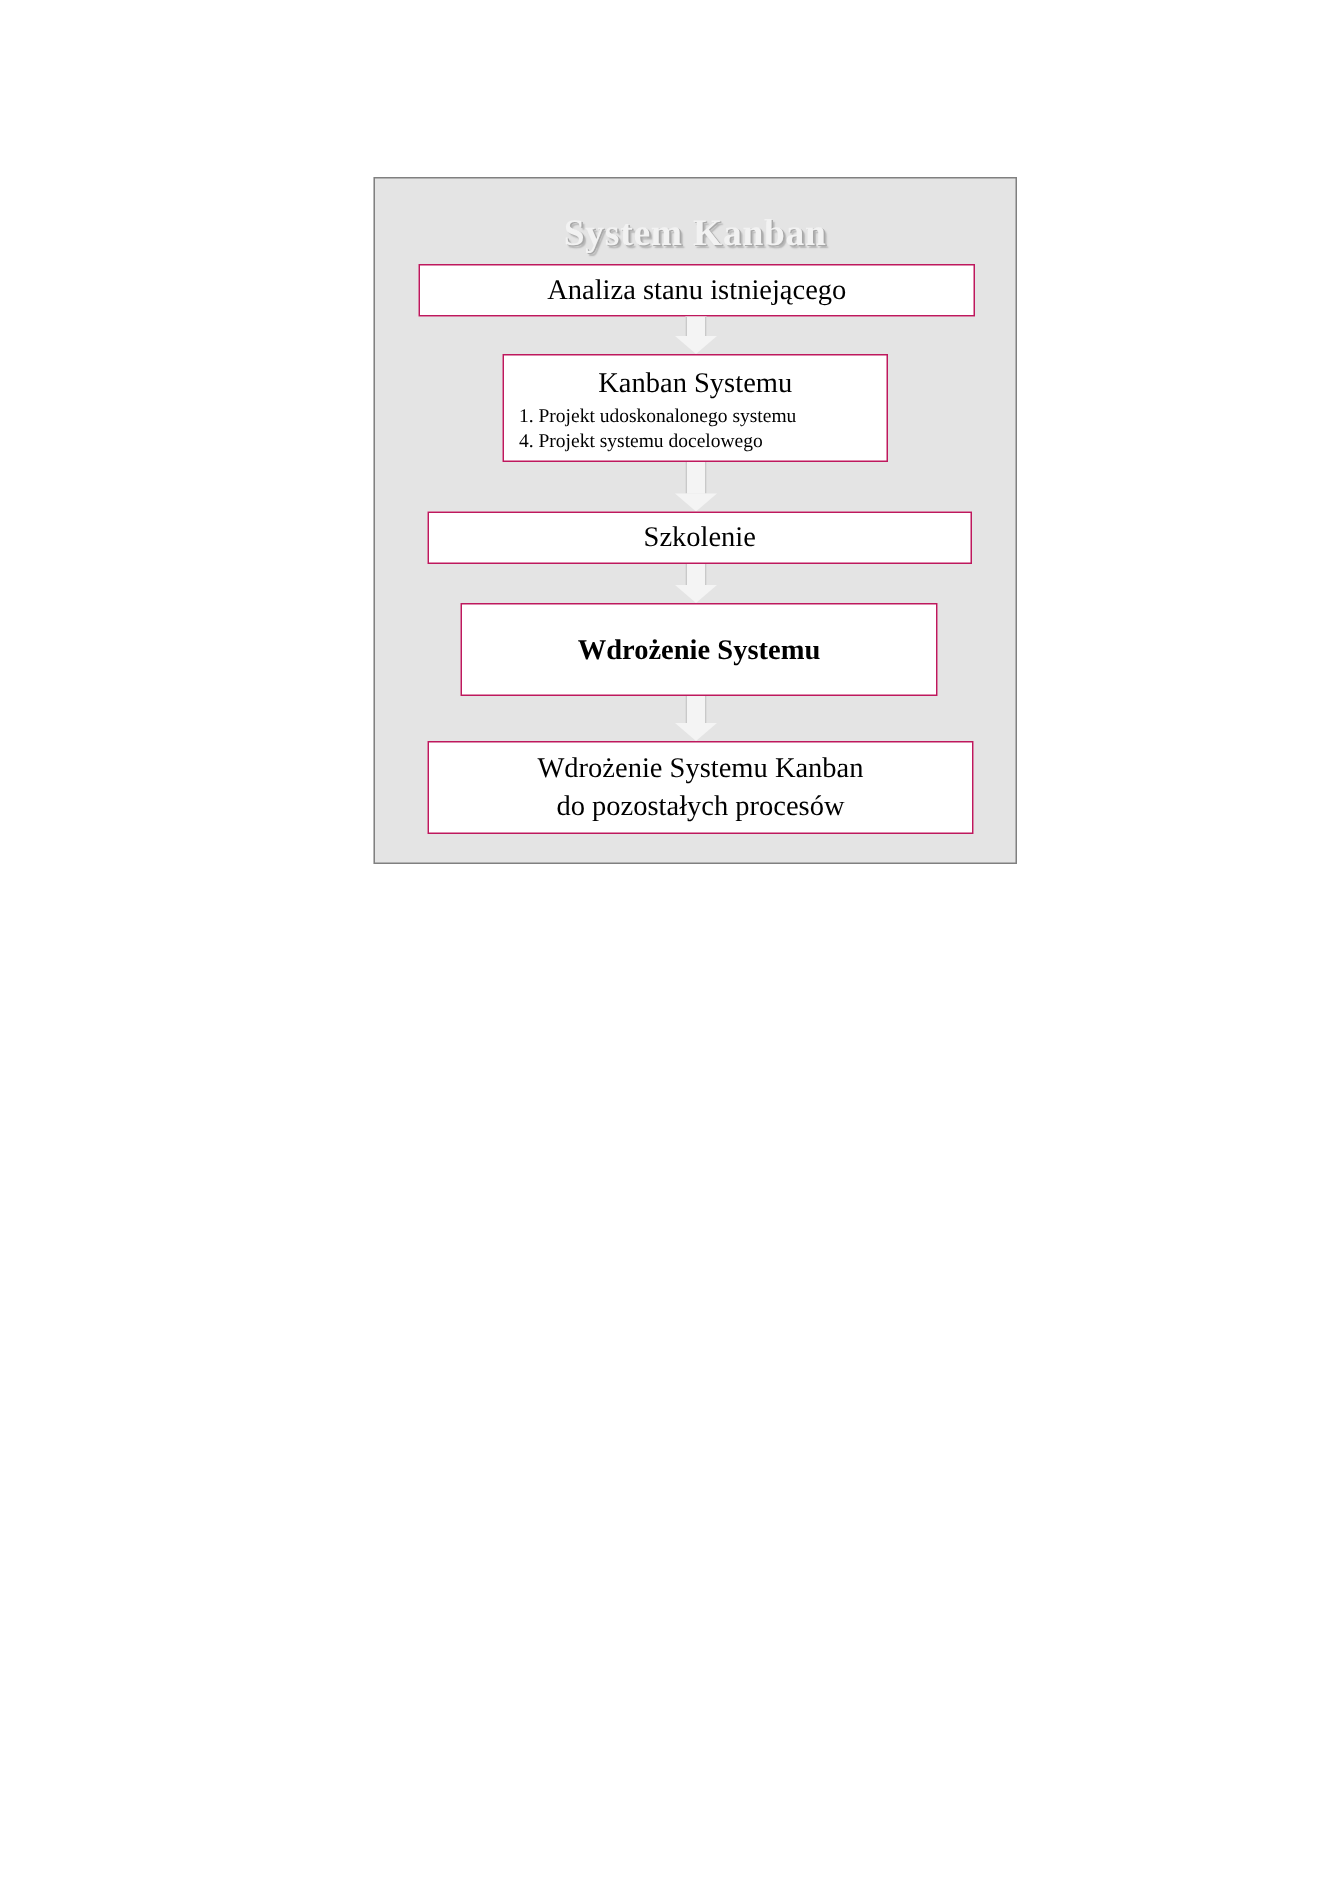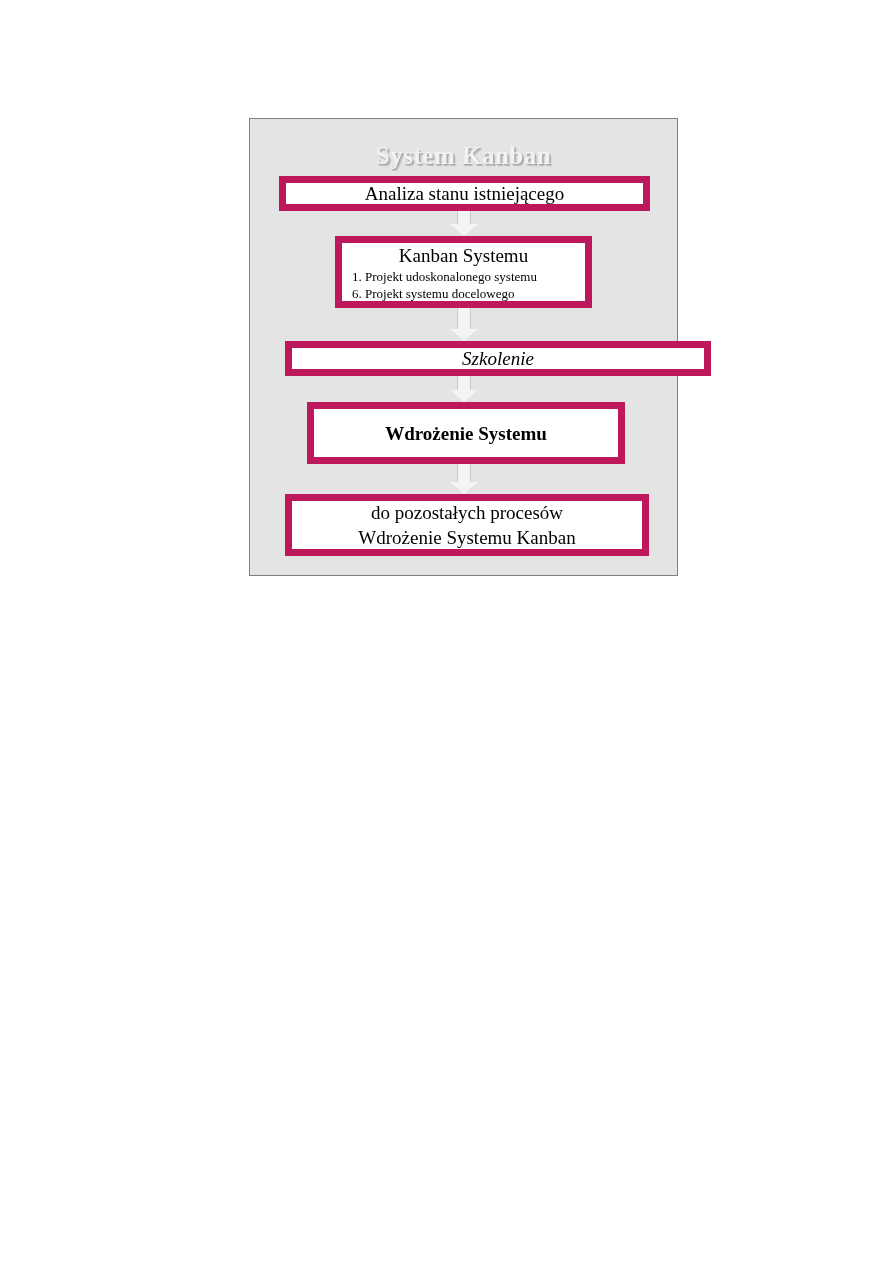--- a/index.html
+++ b/index.html
@@ -38,21 +38,21 @@
     font-size: 25px;
     color: #f2f2f2;
     text-shadow: 1px 1px 0 #a8a8a8, 2px 2px 1px #b5b5b5;
     letter-spacing: 0.5px;
     margin-top: 13px;
   }
 
   .node {
     position: absolute;
     background: #ffffff;
-    border: 7px solid #be185d;
+    border: 1px solid #be185d;
     box-sizing: border-box;
     display: flex;
     flex-direction: column;
     align-items: center;
     justify-content: center;
     text-align: center;
   }
 
   .node .line {
     font-family: "Liberation Serif", serif;
@@ -65,21 +65,21 @@
     font-size: 13px;
     line-height: 17px;
     align-self: flex-start;
     padding-left: 10px;
     white-space: nowrap;
   }
 
   
   #node-analiza   { left: 29px;  top: 57px;  width: 371px; height: 35px; }
   #node-projekt   { left: 85px;  top: 117px; width: 257px; height: 72px; }
-  #node-szkolenie { left: 35px;  top: 222px; width: 426px; height: 35px; font-style: italic; }
+  #node-szkolenie { left: 35px;  top: 222px; width: 363px; height: 35px; }
   #node-wdrozenie-probny { left: 57px; top: 283px; width: 318px; height: 62px; font-weight: bold; }
   #node-wdrozenie-pozostale { left: 35px; top: 375px; width: 364px; height: 62px; }
 
   
   .arrow {
     position: absolute;
     width: 28px;
   }
   .arrow .shaft {
     position: absolute;
@@ -129,21 +129,21 @@
   </div>
 
   <div class="arrow" id="arrow-1">
     <div class="shaft"></div>
     <div class="head"></div>
   </div>
 
   <div class="node" id="node-projekt">
     <div class="line">Kanban Systemu</div>
     <div class="sub">1. Projekt udoskonalonego systemu</div>
-    <div class="sub">6. Projekt systemu docelowego</div>
+    <div class="sub">4. Projekt systemu docelowego</div>
   </div>
 
   <div class="arrow" id="arrow-2">
     <div class="shaft"></div>
     <div class="head"></div>
   </div>
 
   <div class="node" id="node-szkolenie">
     <div class="line">Szkolenie</div>
   </div>
@@ -156,17 +156,17 @@
   <div class="node" id="node-wdrozenie-probny">
     <div class="line">Wdrożenie Systemu</div>
   </div>
 
   <div class="arrow" id="arrow-4">
     <div class="shaft"></div>
     <div class="head"></div>
   </div>
 
   <div class="node" id="node-wdrozenie-pozostale">
+    <div class="line">Wdrożenie Systemu Kanban</div>
     <div class="line">do pozostałych procesów</div>
-    <div class="line">Wdrożenie Systemu Kanban</div>
   </div>
 
 </div>
 
 </body></html>

